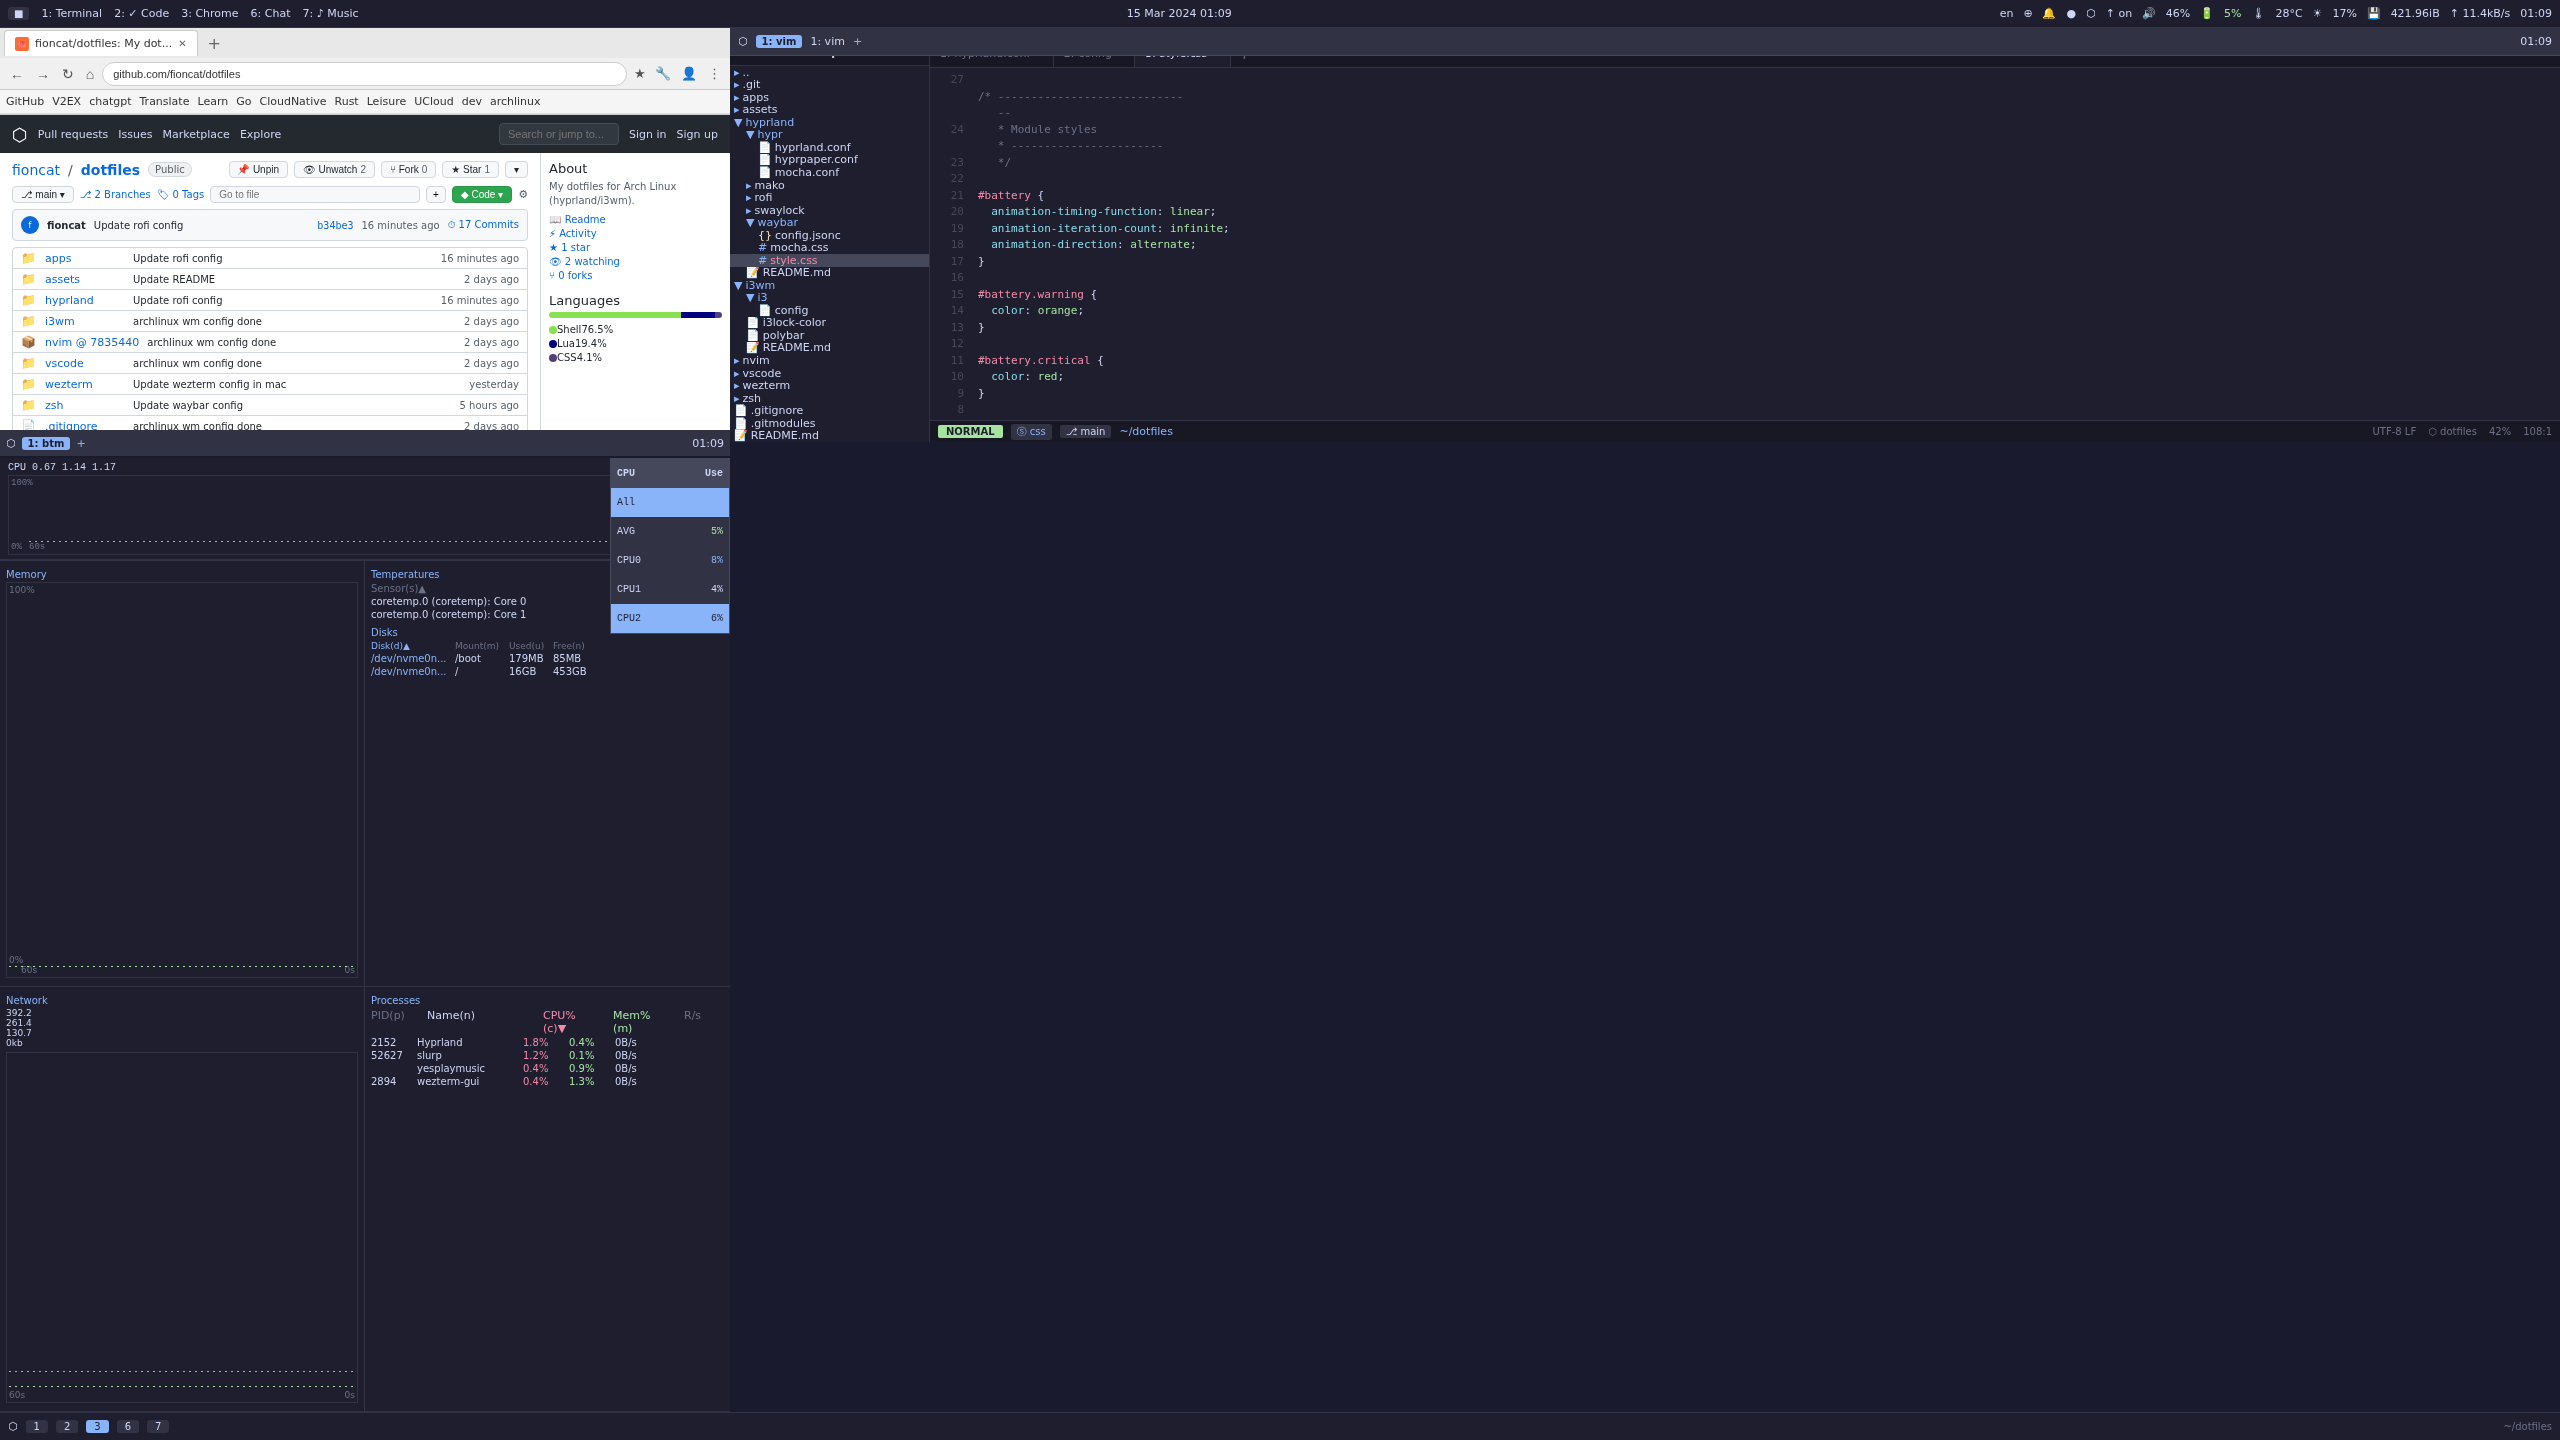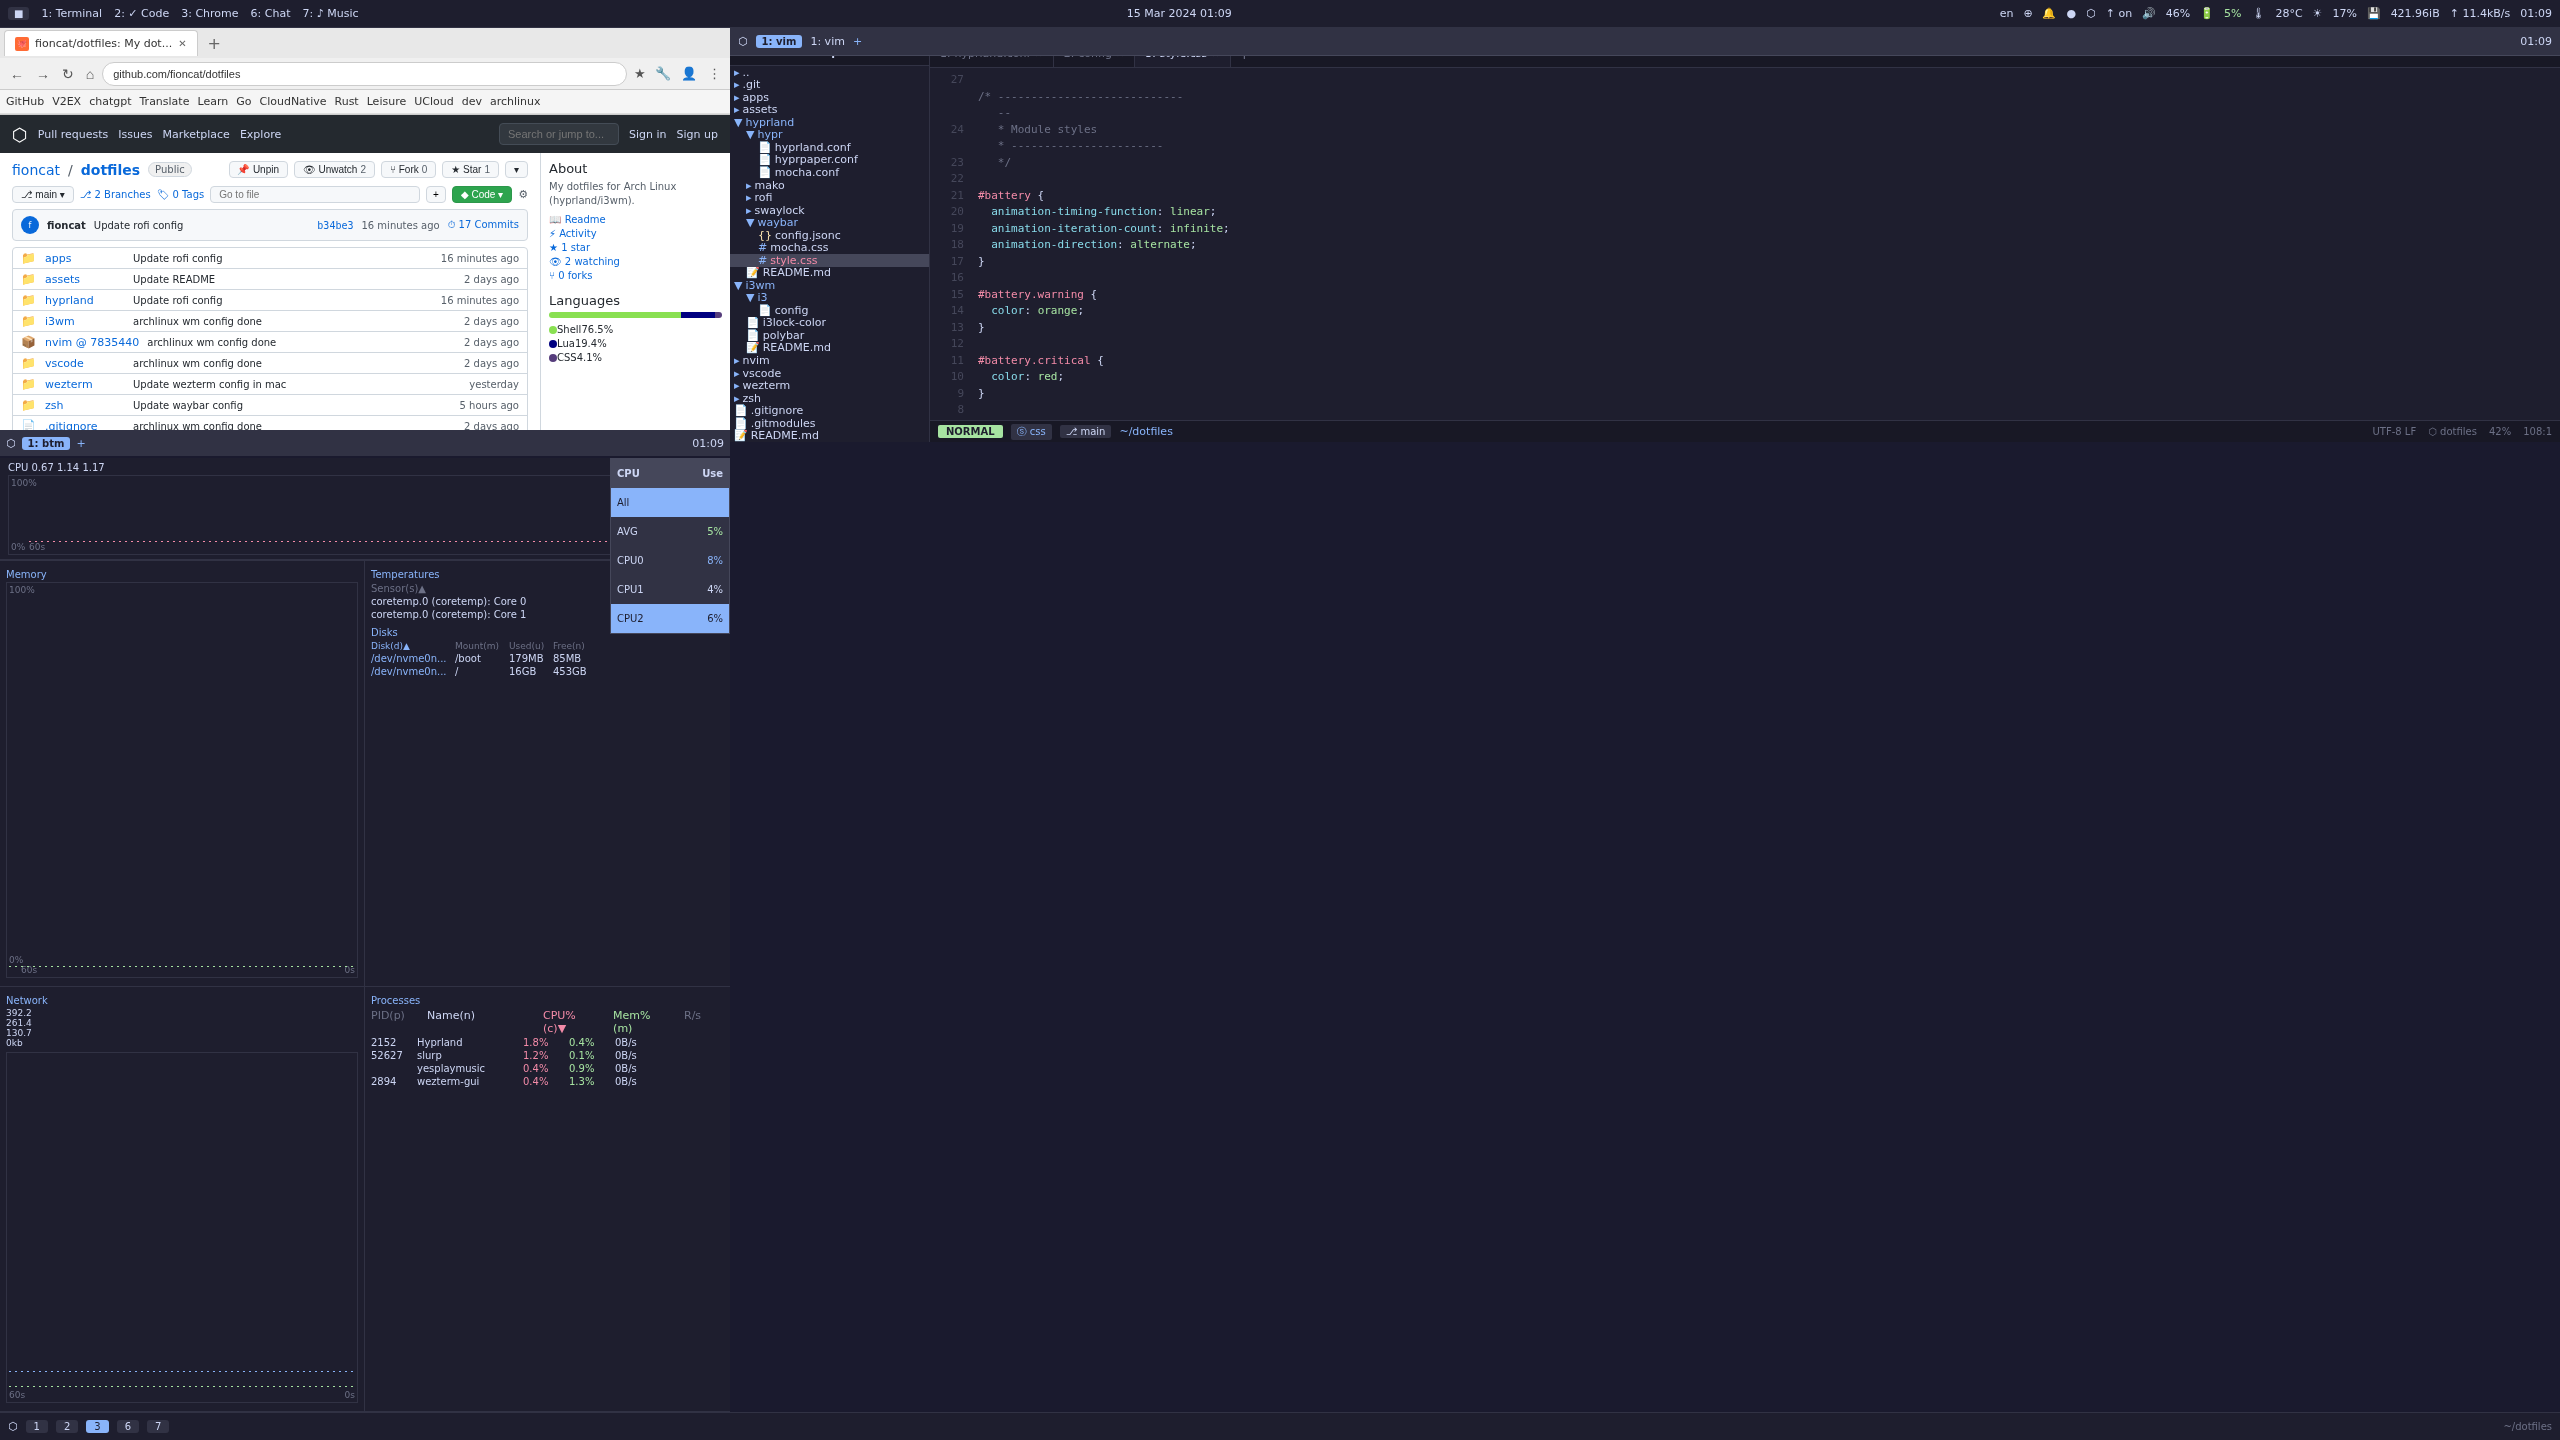--- a/index.html
+++ b/index.html
@@ -1045,21 +1045,21 @@
   <div class="btm-top-left">
     <span>⬡</span>
     <span class="btm-indicator">1: btm</span>
     <span style="color:#89b4fa;cursor:pointer;">+</span>
   </div>
   <div>01:09</div>
 </div>
 
 <div class="bottom-section">
 
-  <div class="cpu-section" style="position:relative;">
+  <div class="cpu-section" style="position:relative;font-family:Liberation Mono, monospace;">
     <div class="cpu-header">
       <span>CPU  0.67  1.14  1.17</span>
     </div>
     <div class="graph-container">
       <div class="graph-label-100">100%</div>
       <div class="graph-label-0">0%</div>
       <div class="graph-label-60s">60s</div>
       <div class="graph-label-0s">0s</div>
       <div class="graph-line"></div>
     </div>

